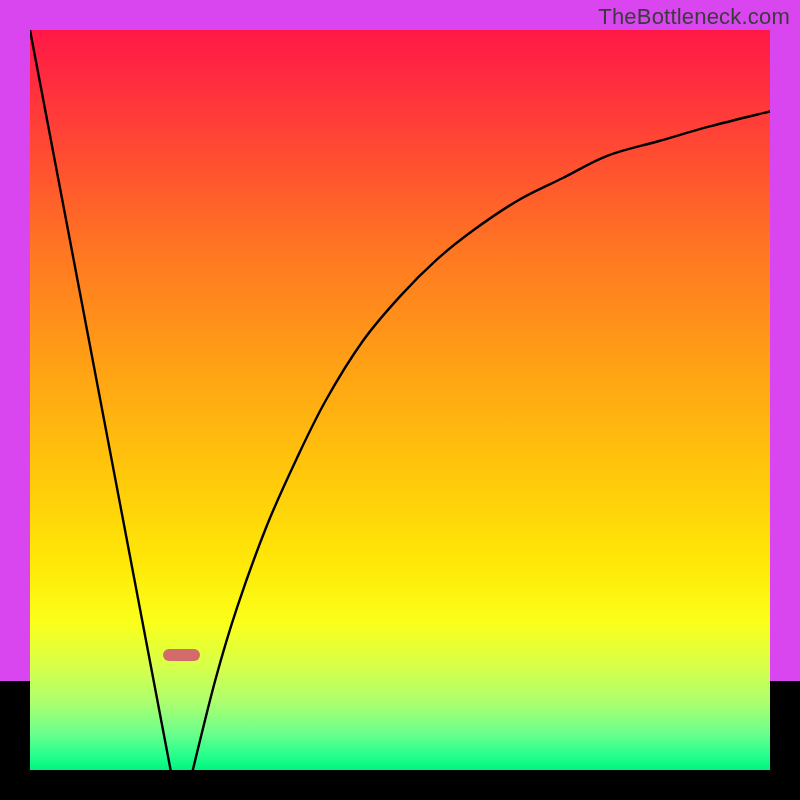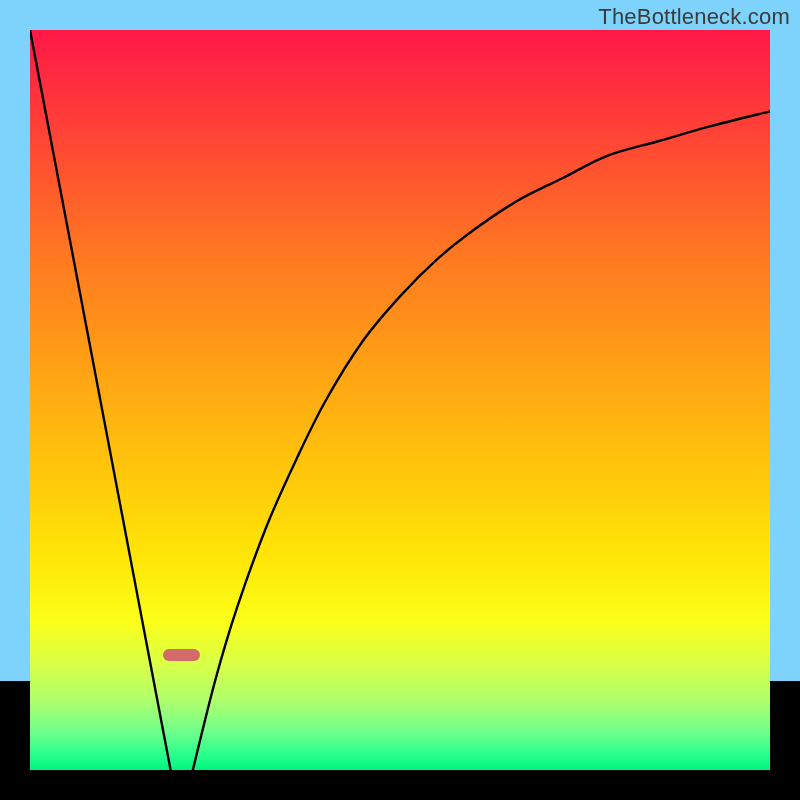--- a/index.html
+++ b/index.html
@@ -8,21 +8,21 @@
     width: 800px;
     height: 800px;
     overflow: hidden;
     background: #000;
     font-family: Arial, Helvetica, sans-serif;
   }
   .frame {
     position: relative;
     width: 800px;
     height: 681px;
-    background: #7dd3fc;
+    background: #d946ef;
   }
   .plot {
     position: absolute;
     left: 30px;
     top: 30px;
     width: 740px;
     height: 740px;
     background: linear-gradient(to bottom,
       #ff1846 0%,
       #ff2d3f 7%,

